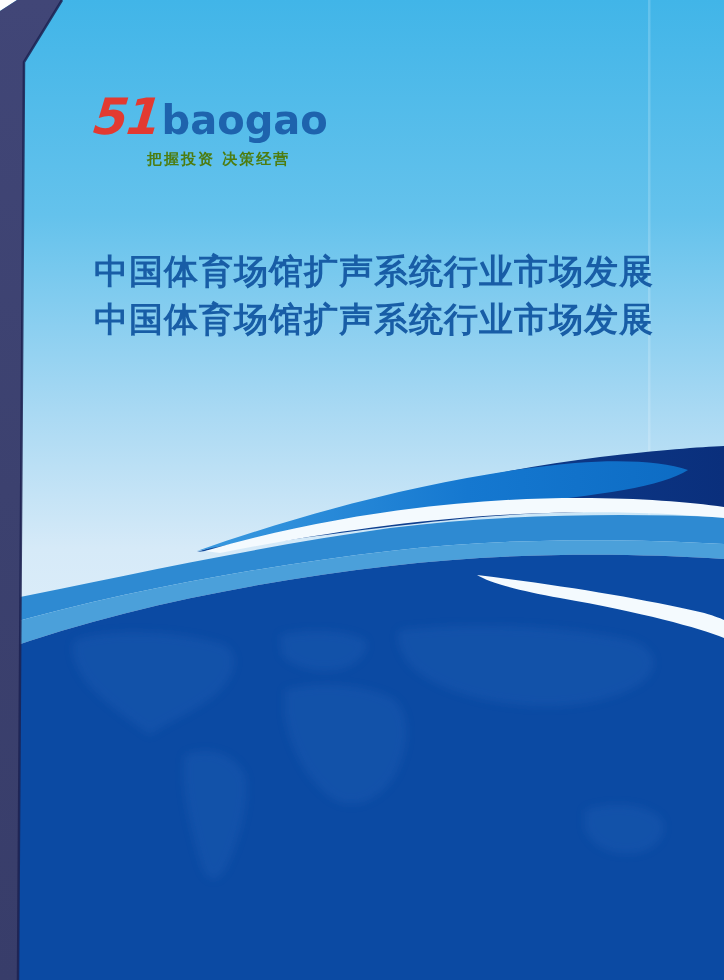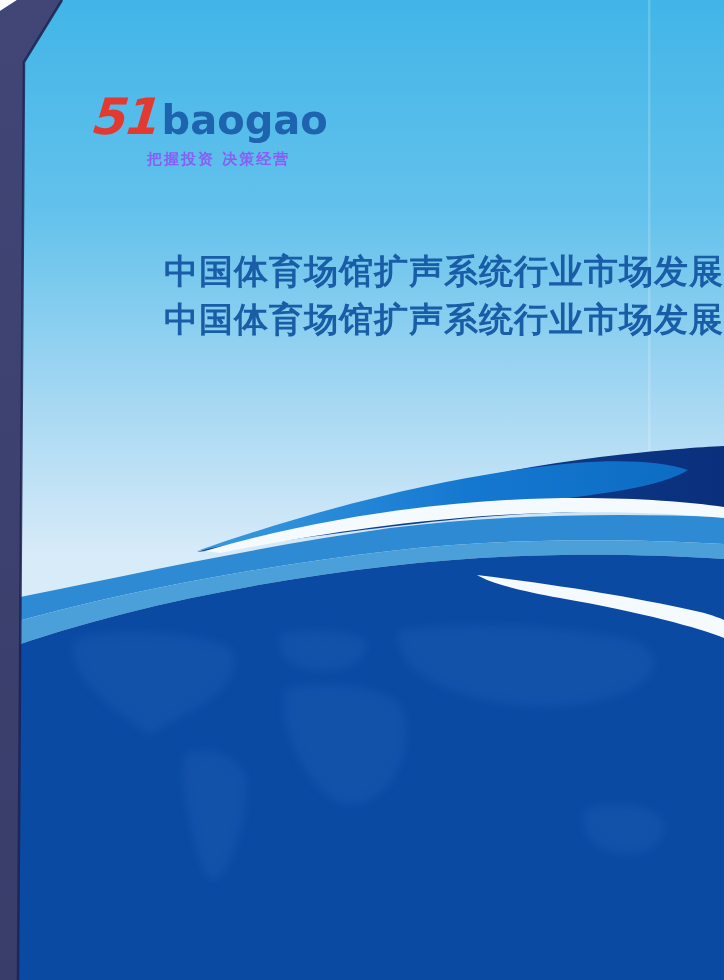--- a/index.html
+++ b/index.html
@@ -29,31 +29,31 @@
     color:#1e63ad;
     letter-spacing:0px;
     line-height:1;
     margin-left:2px;
   }
   .logo-tagline{
     margin-top:6px;
     margin-left:53px;
     font-size:15px;
     font-weight:700;
-    color:#8b5cf6;
+    color:#4d7c0f;
     letter-spacing:2px;
     white-space:nowrap;
   }
 
   
   .title{
     position:absolute;
     left:24px;right:0;
     top:247px;
-    text-align:right;
+    text-align:center;
     color:#185da6;
     font-size:34px;
     font-weight:600;
     line-height:48px;
     letter-spacing:1px;
     white-space:nowrap;
   }
 </style>
 </head>
 <body>

